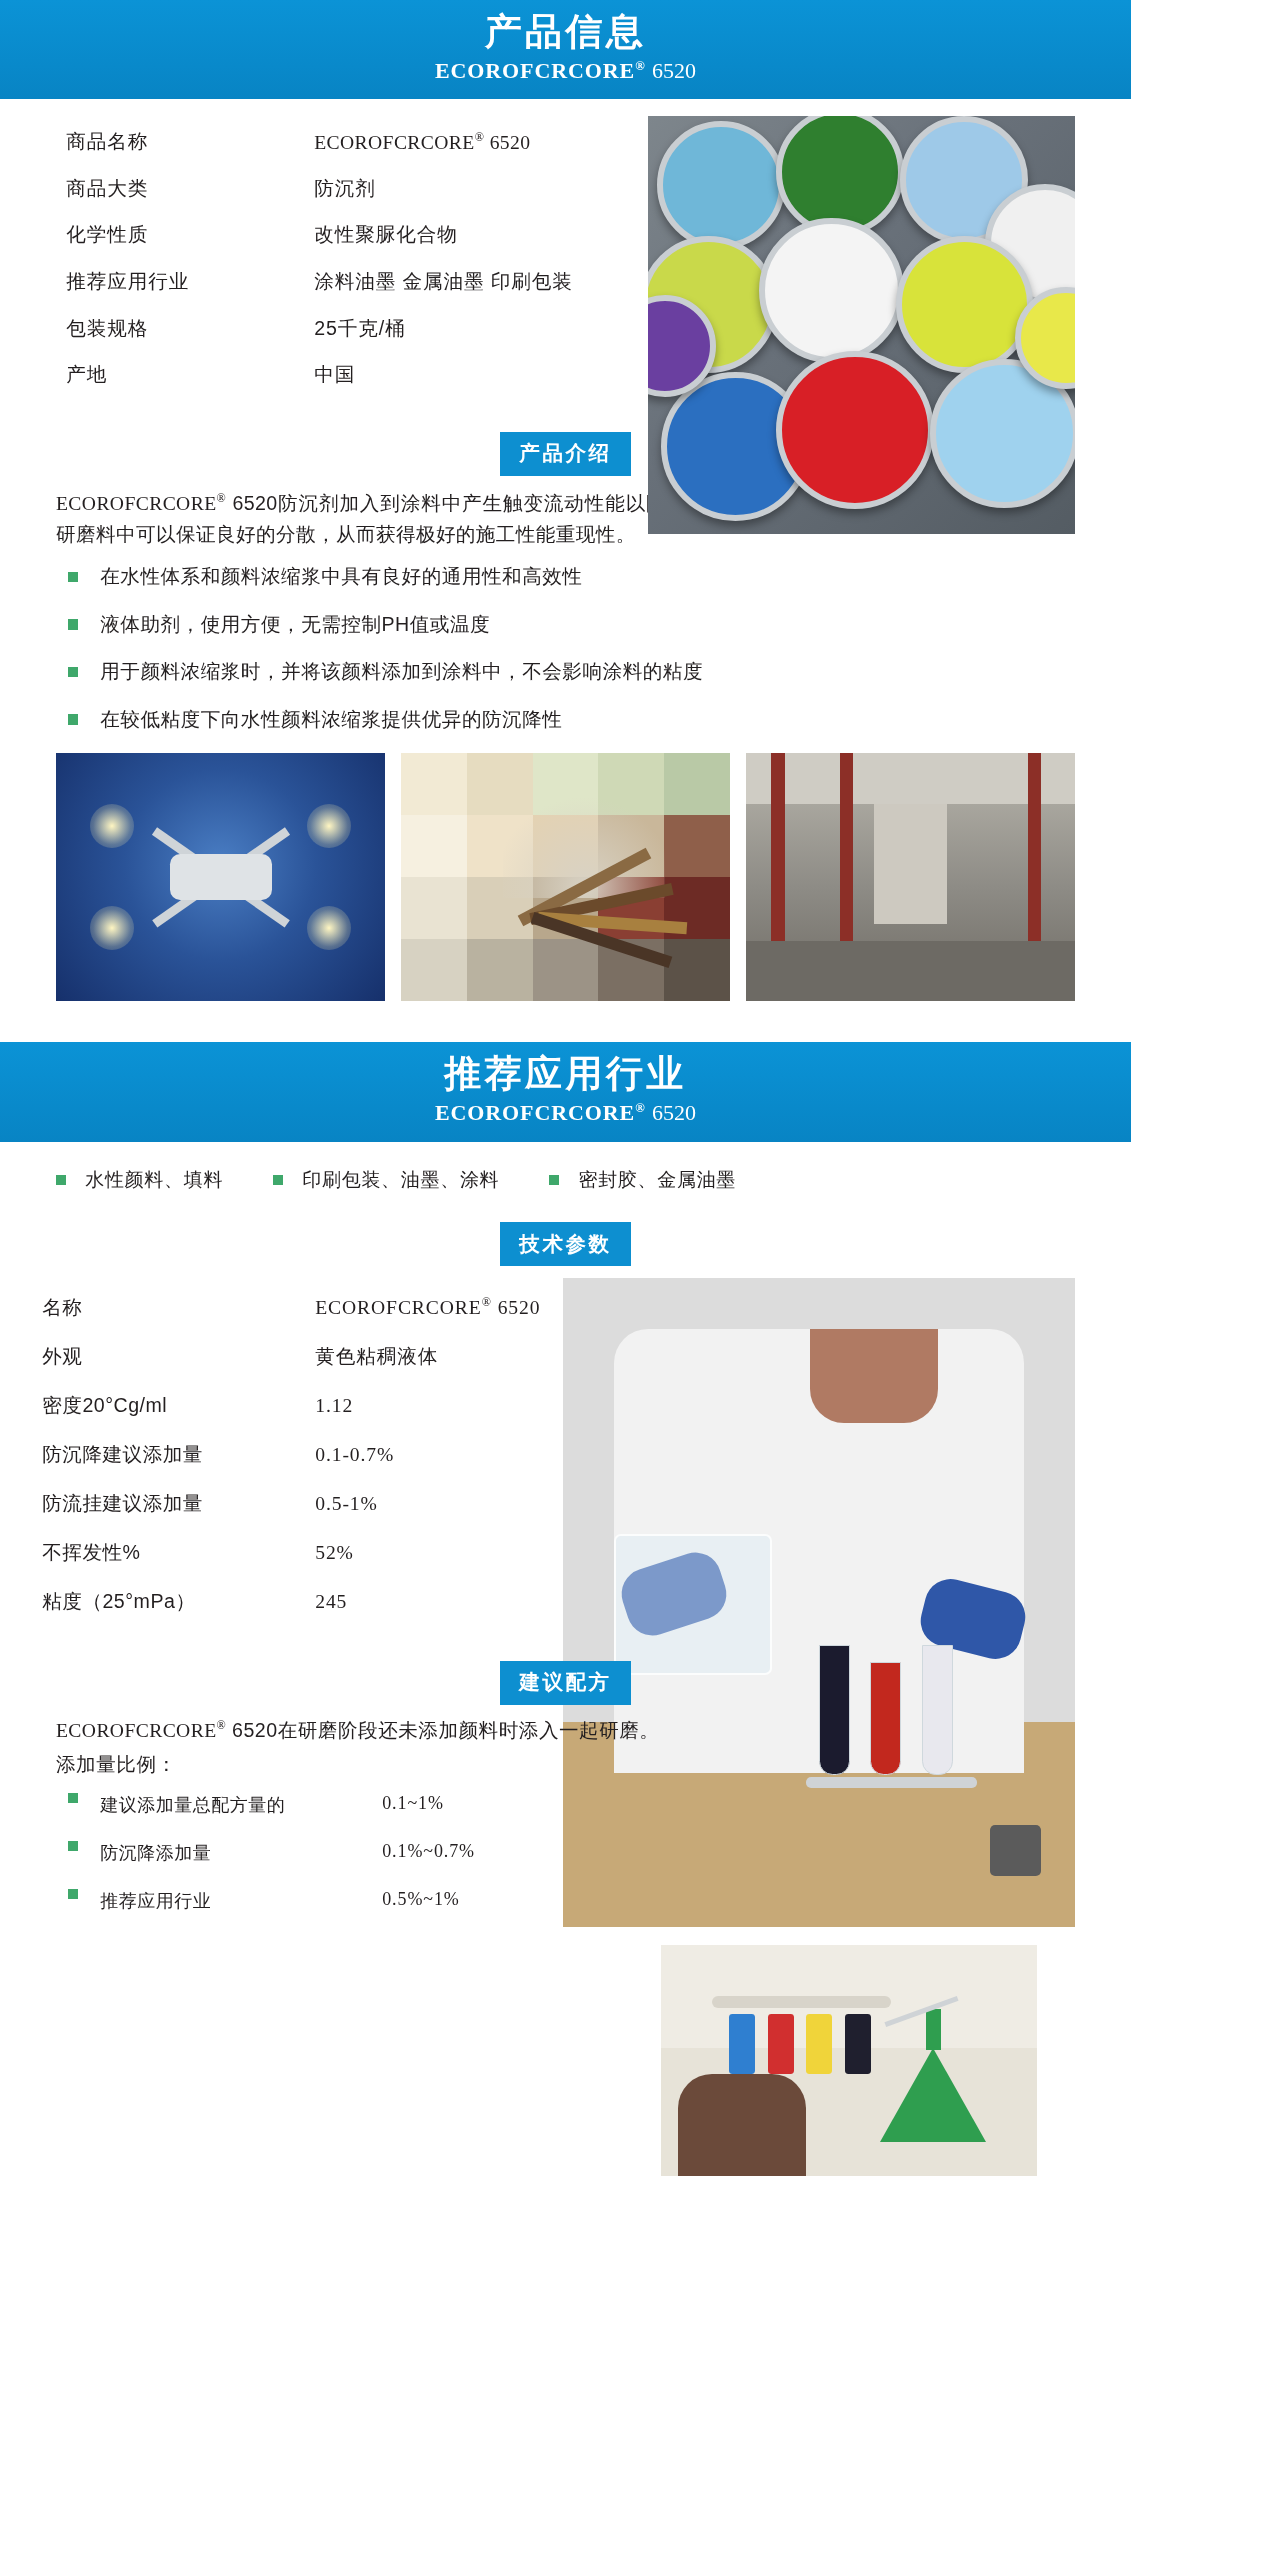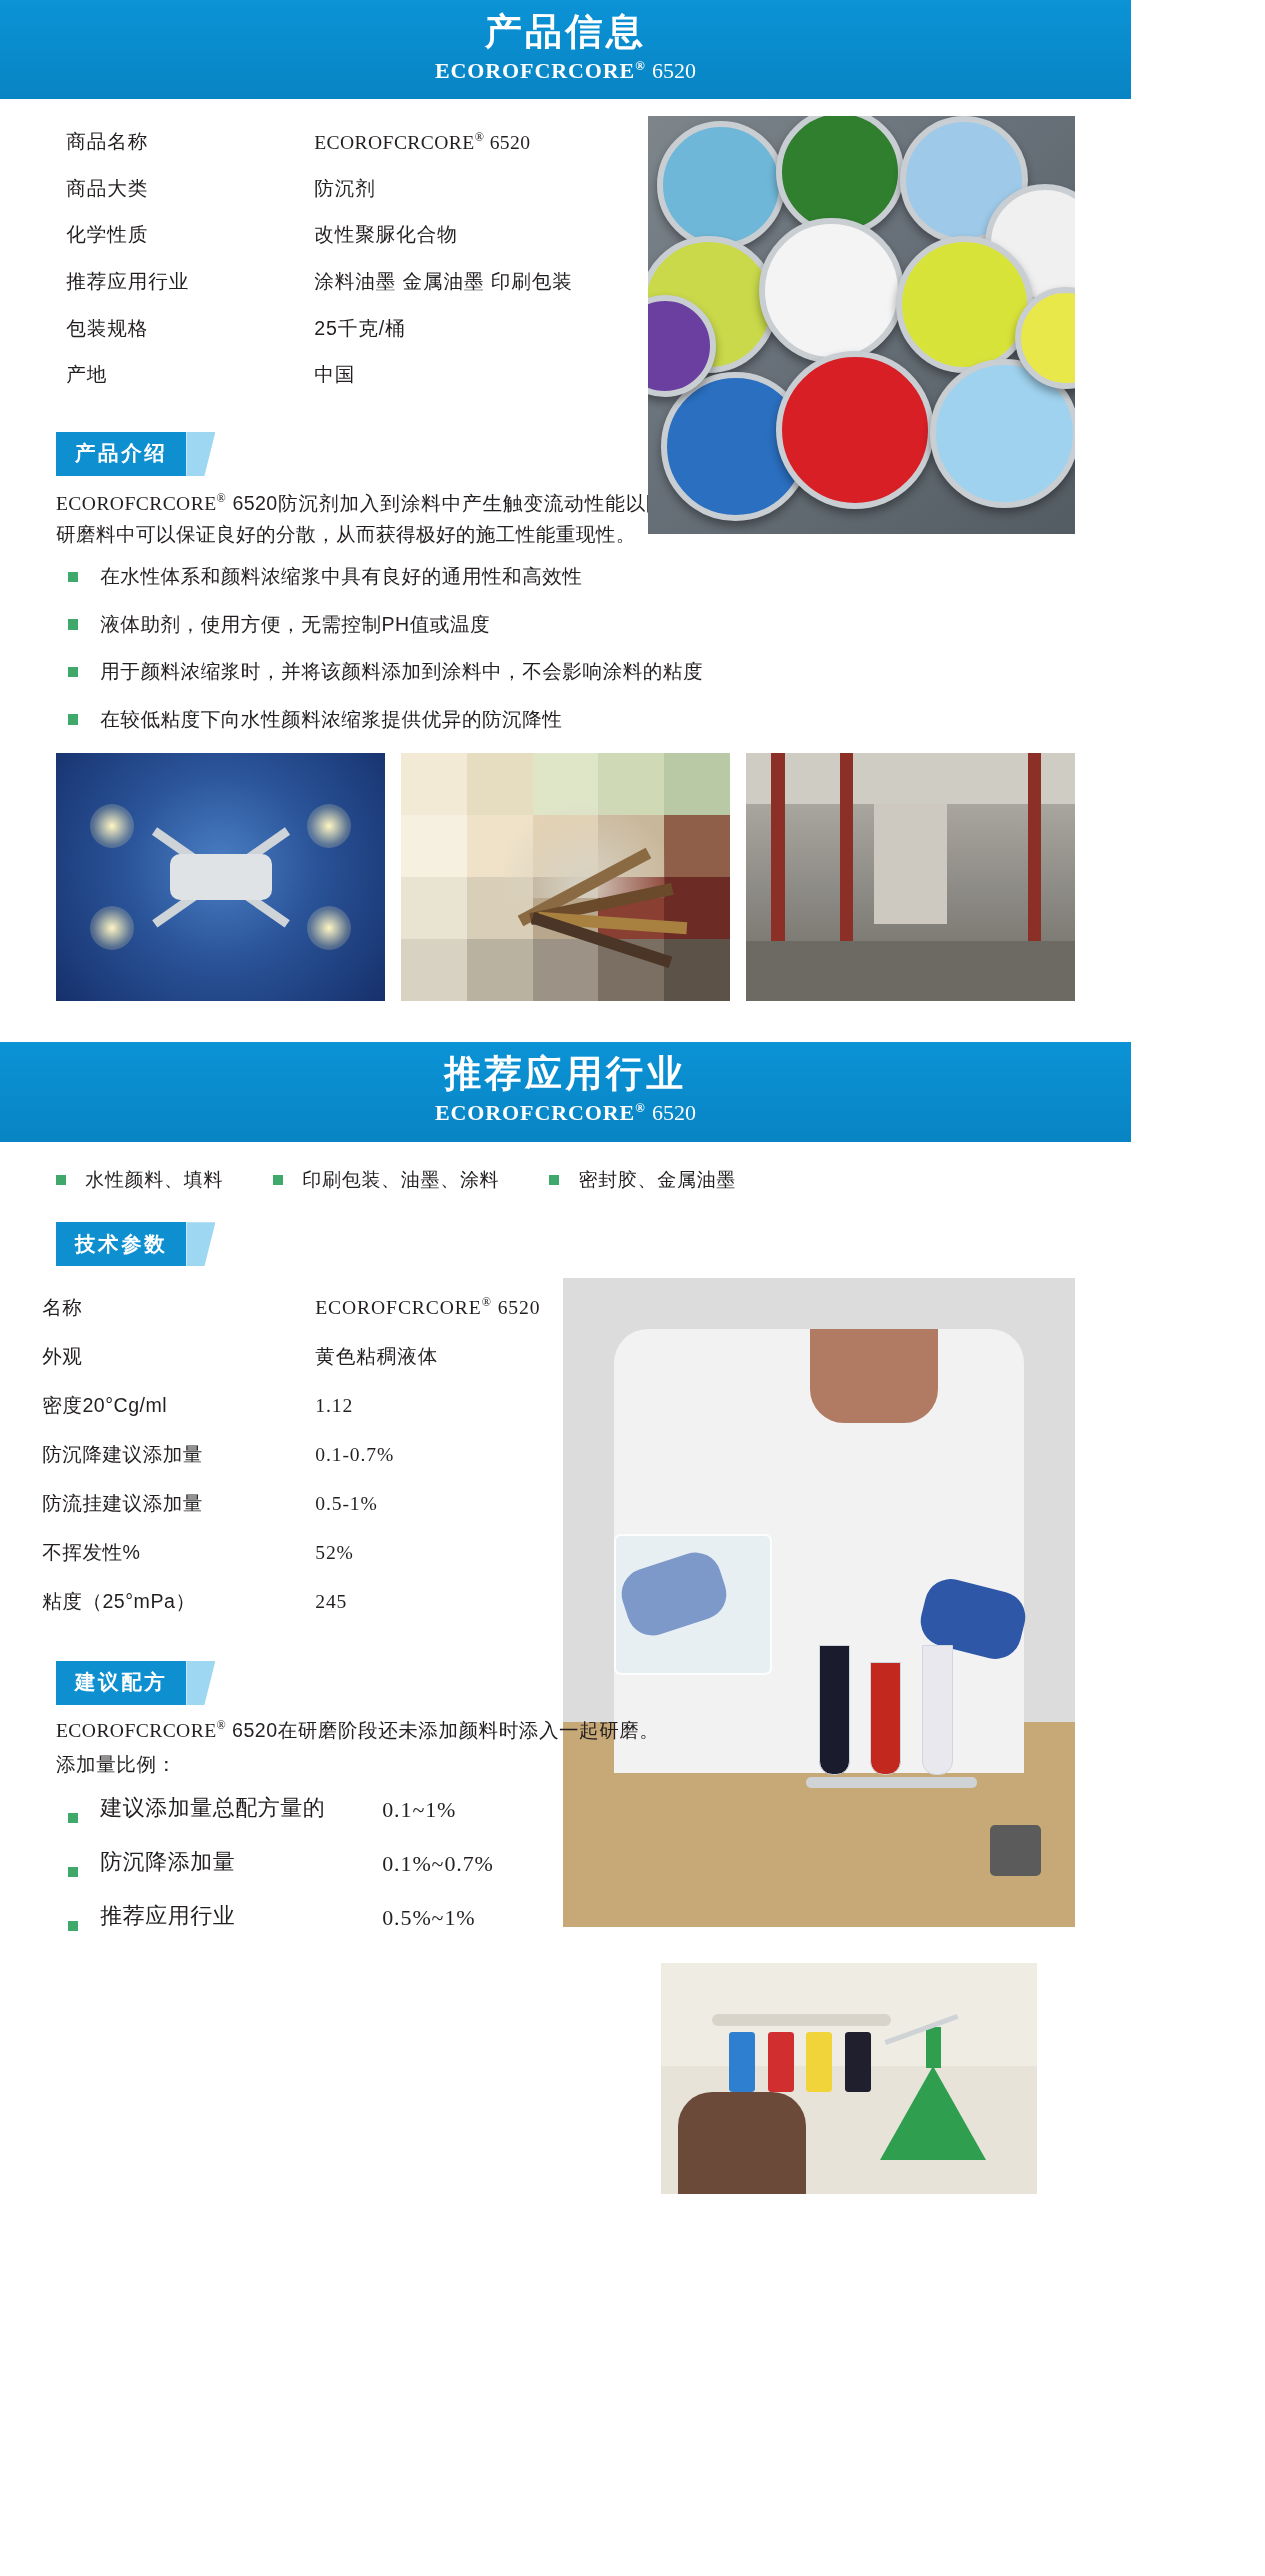--- a/index.html
+++ b/index.html
@@ -112,20 +112,21 @@
     background:
       linear-gradient(135deg, #7e868c 0%, #69717a 40%, #545c63 100%);
   }
 
   
   .tab-head {
     display: flex;
     align-items: center;
     margin-top: 24px;
     margin-bottom: 12px;
+    flex-direction: column;
   }
   .tab-head .tab-box {
     background: #0d8fd0;
     color: #ffffff;
     font-size: 20.5px;
     font-weight: bold;
     letter-spacing: 2.6px;
     padding: 7.7px 19px 8.5px 19px;
   }
   .tab-head .tab-slant {
@@ -326,23 +327,23 @@
     letter-spacing: 0.5px;
     margin: 6.8px 0 3.4px 0;
   }
   .formula-list {
     list-style: none;
     margin: 15.4px 0 0 0;
     padding: 0;
   }
   .formula-list li {
     display: flex;
-    align-items: flex-end;
+    align-items: flex-start;
     margin-bottom: 24px;
-    font-size: 22px;
+    font-size: 18px;
     letter-spacing: 0.5px;
   }
   .formula-list li .sq {
     flex: 0 0 10.2px;
     width: 10.2px; height: 10.2px;
     background: #3fa86b;
     margin-right: 22px;
     margin-left: 12px;
   }
   .formula-list li .f-name { flex: 0 0 282px; }

